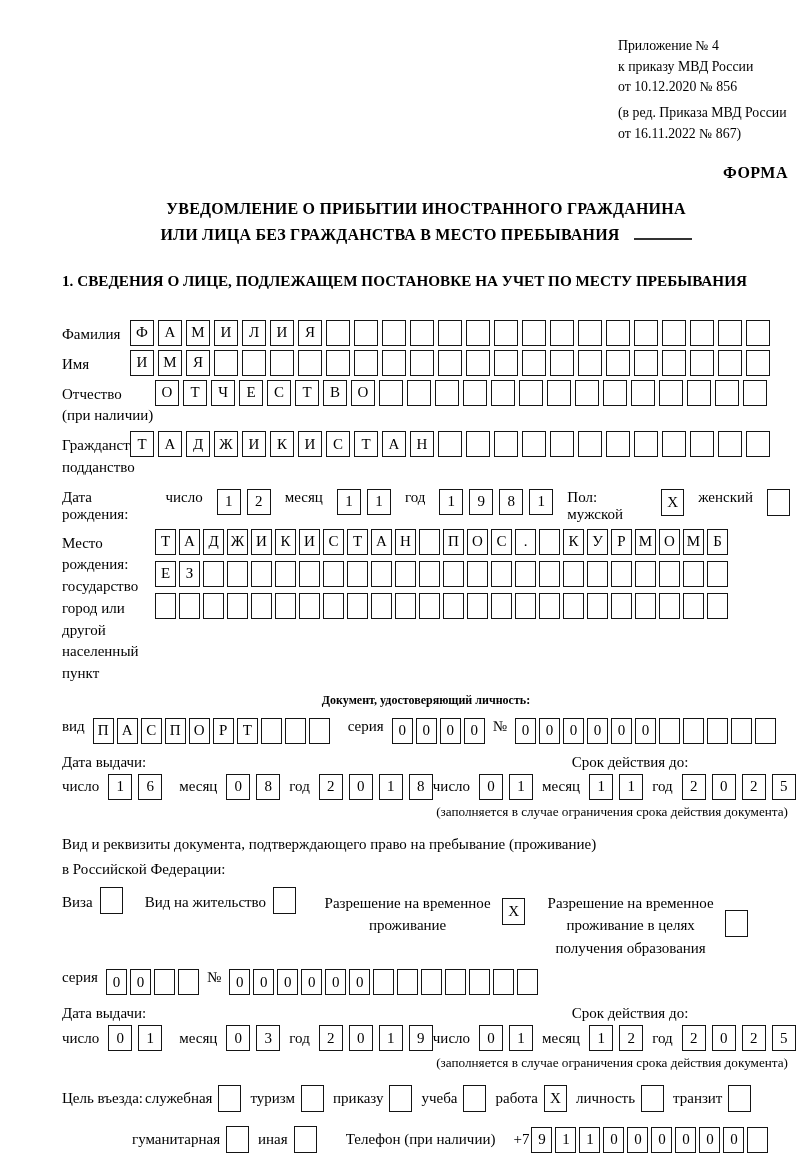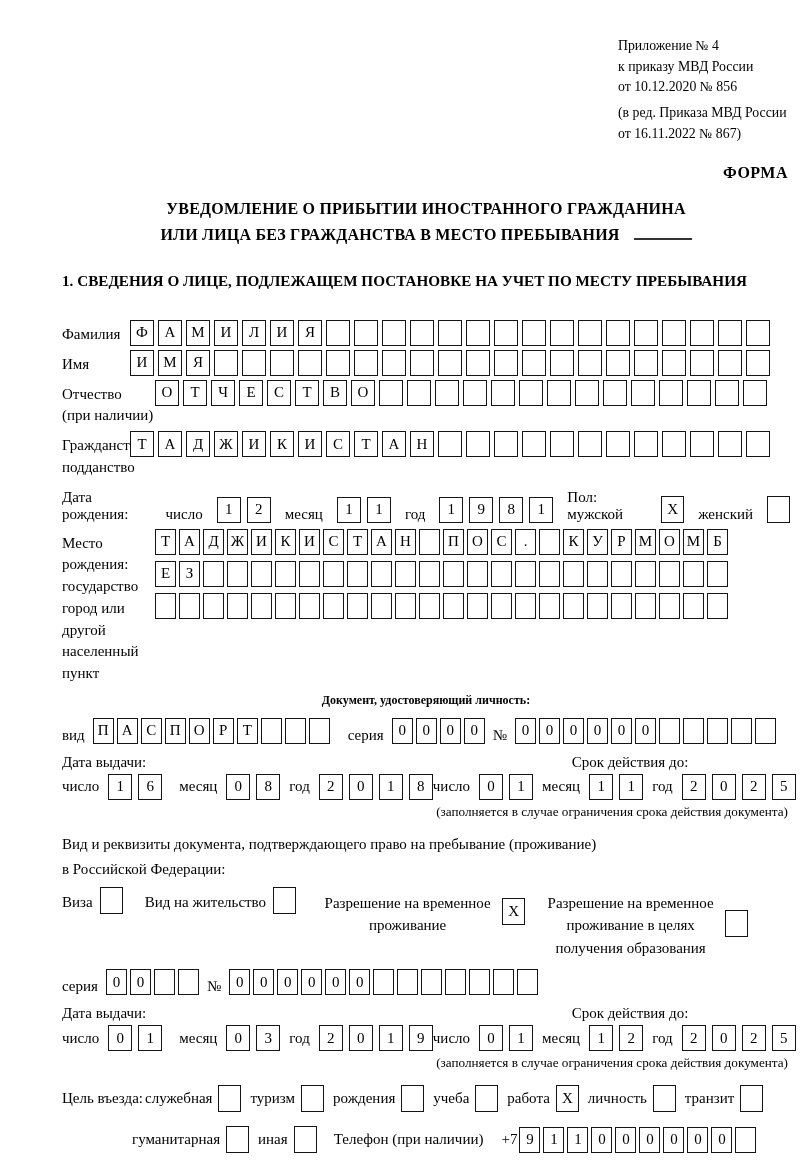--- a/index.html
+++ b/index.html
@@ -37,21 +37,21 @@
   .cbx{display:inline-flex;}
   .cbx .cell{width:23px;height:27px;}
 
   .frow{display:flex;align-items:flex-start;margin-top:4px;}
   .flabel{flex:0 0 auto;padding-top:4px;line-height:1.45;}
   .lbl-w68{width:68px;}
   .lbl-w93{width:93px;}
   .lbl-w75{width:75px;}
   .stack{display:flex;flex-direction:column;gap:6px;} .mt6{margin-top:6px;} .mt10{margin-top:10px;} .mt14{margin-top:30px;} .mt18{margin-top:18px;}
 
-  .inline-row{display:flex;align-items:flex-end;margin-top:10px;gap:8px;}
+  .inline-row{display:flex;align-items:flex-start;margin-top:10px;gap:8px;}
   .gap14{gap:14px;}
 
   .center-heading{text-align:center;font-weight:bold;font-size:12px;margin-top:8px;}
 
   .dhead{display:flex;margin-top:10px;}
   .dhead-left{width:438px;text-align:left;}
   .dhead-right{width:260px;text-align:center;}
   .drow{display:flex;align-items:center;margin-top:3px;}
   .dgroup{display:flex;align-items:center;gap:9px;}
   .dgroup.dleft{width:448px;}
@@ -529,21 +529,21 @@
           <span class="cell"></span>
         </span>
     </span>
     <span class="purpose-item">
       <span>туризм</span>
       <span class="cbx">
           <span class="cell"></span>
         </span>
     </span>
     <span class="purpose-item">
-      <span>рождения</span>
+      <span>приказу</span>
       <span class="cbx">
           <span class="cell"></span>
         </span>
     </span>
     <span class="purpose-item">
       <span>учеба</span>
       <span class="cbx">
           <span class="cell"></span>
         </span>
     </span>
@@ -573,21 +573,21 @@
       <span class="cbx">
           <span class="cell"></span>
         </span>
     </span>
     <span class="purpose-item">
       <span>иная</span>
       <span class="cbx">
           <span class="cell"></span>
         </span>
     </span>
-    <span style="margin-left:8px">Телефон (при наличии)</span>
+    <span style="margin-left:20px">Телефон (при наличии)</span>
     <span style="margin-left:16px">+7</span>
     <span class="cells compact">
         <span class="cell">9</span>
         <span class="cell">1</span>
         <span class="cell">1</span>
         <span class="cell">0</span>
         <span class="cell">0</span>
         <span class="cell">0</span>
         <span class="cell">0</span>
         <span class="cell">0</span>

